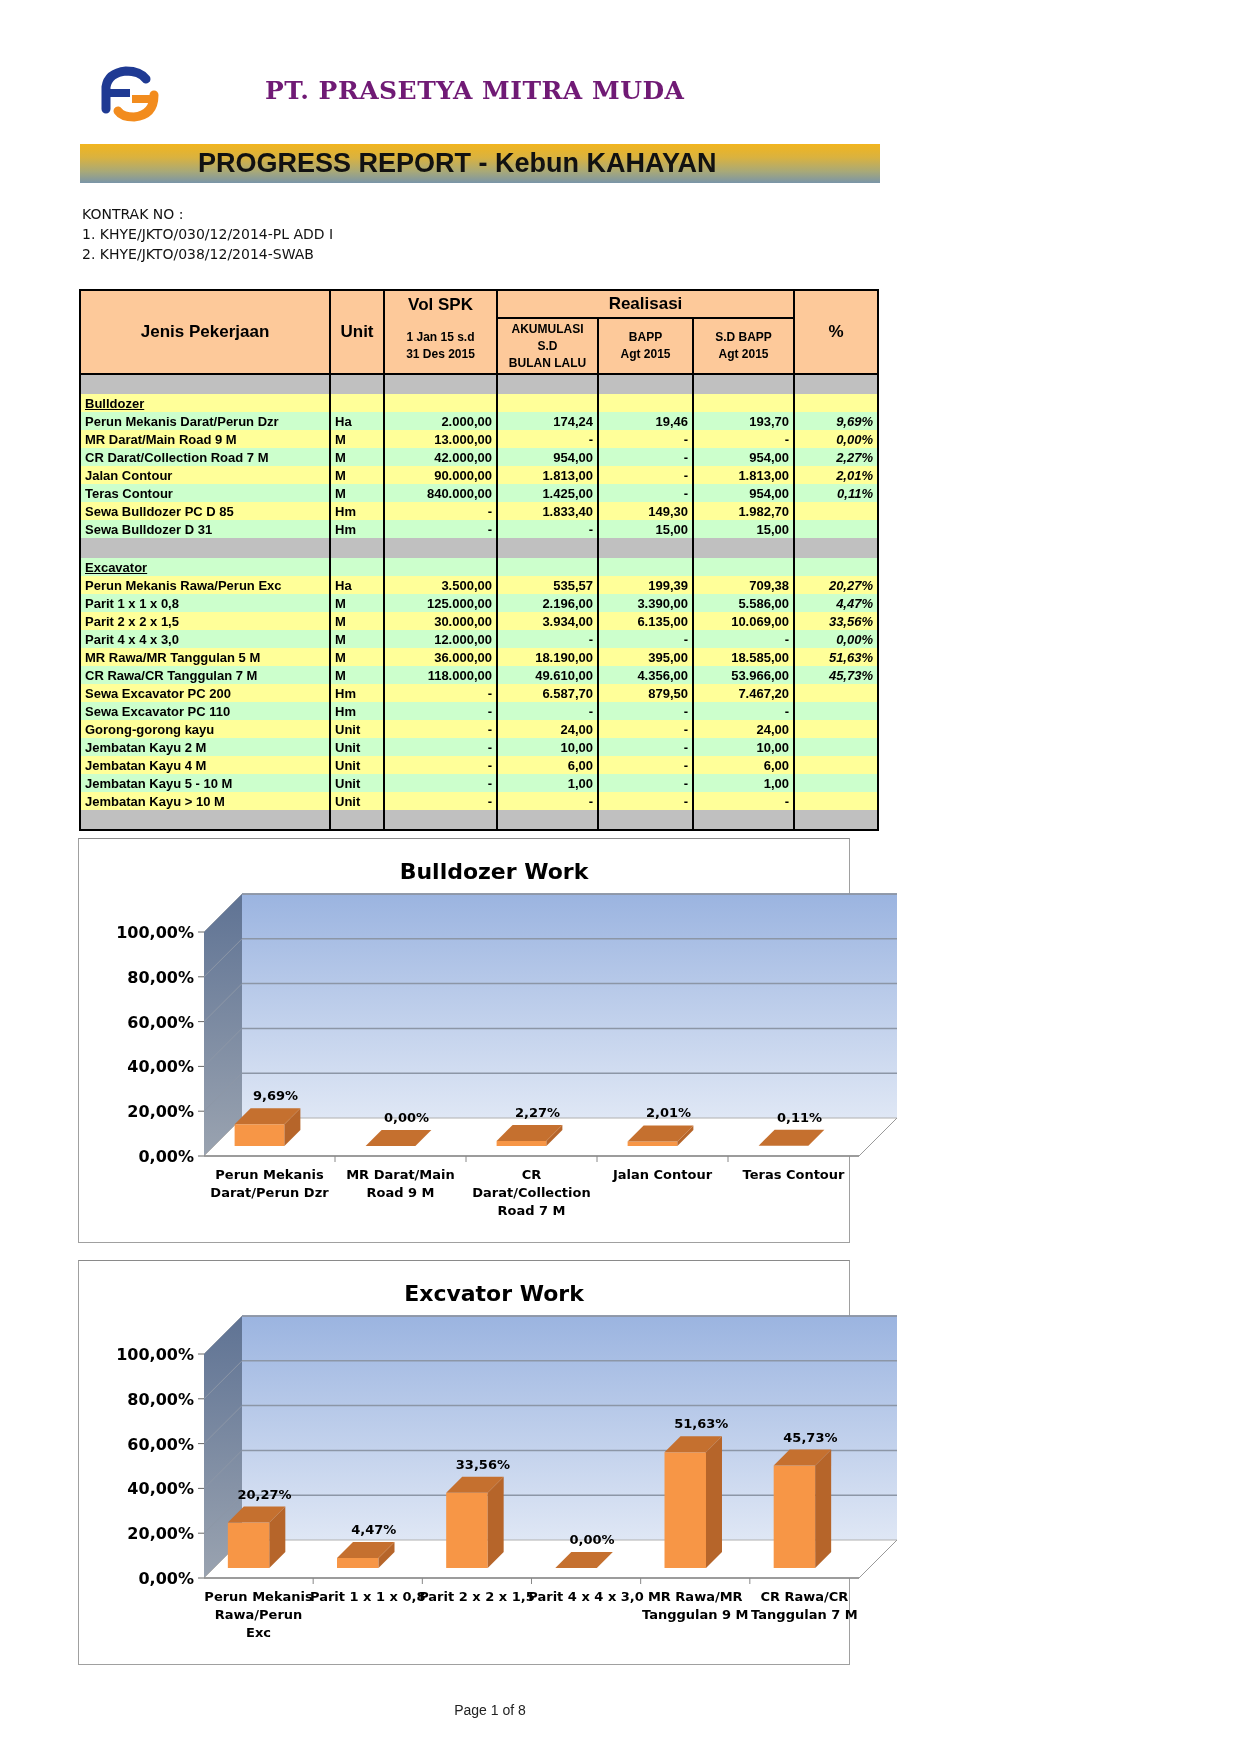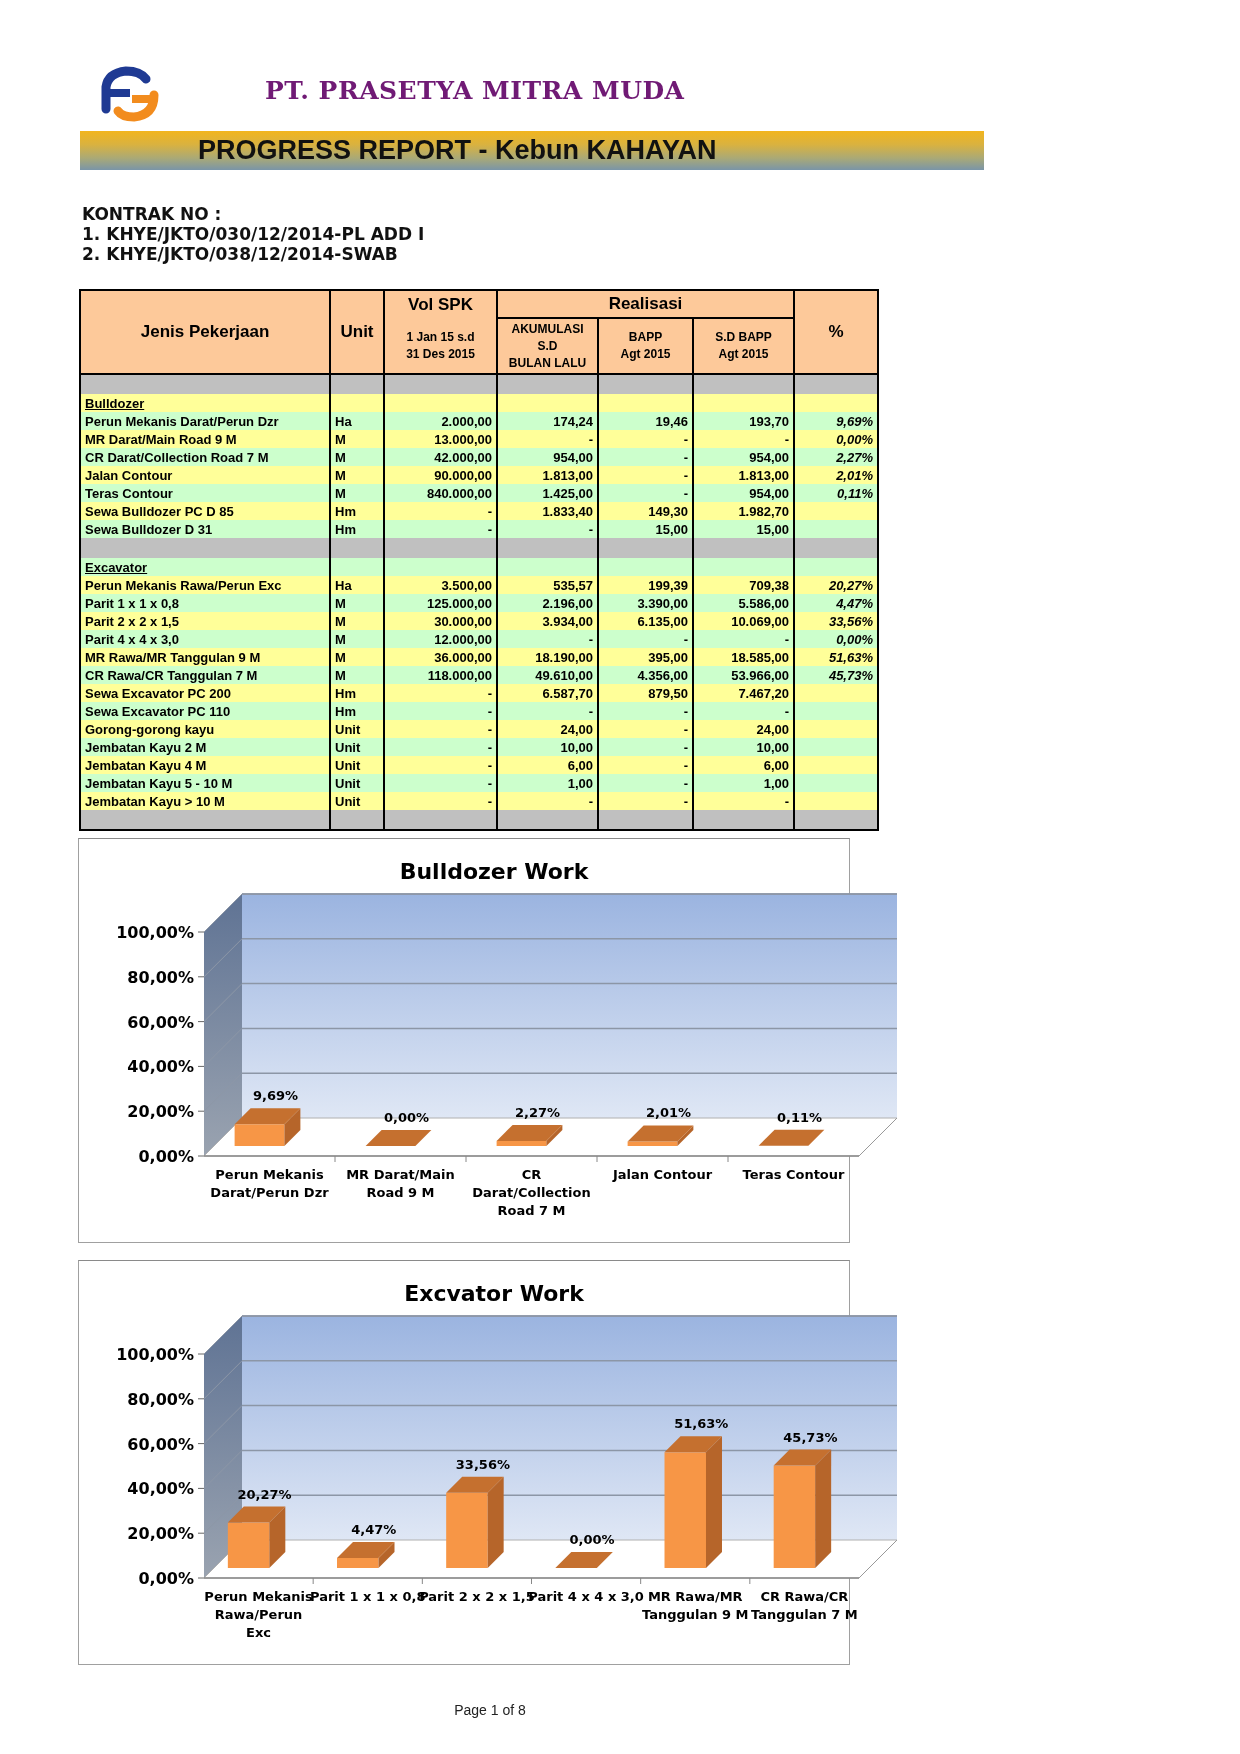--- a/index.html
+++ b/index.html
@@ -2,25 +2,25 @@
 <html><head>
 <meta charset="utf-8">
 <style>
   * { box-sizing: border-box; margin: 0; padding: 0; }
   html, body { width: 1240px; height: 1754px; background: #ffffff; }
   body { position: relative; font-family: "Liberation Sans", sans-serif; color: #000; overflow: hidden; }
 
   .logo { position: absolute; left: 100px; top: 65px; width: 60px; height: 60px; }
   .company { position: absolute; left: 265px; top: 76px; font-family: "DejaVu Serif", serif; font-weight: bold; font-size: 25px; letter-spacing: 0.5px; color: #701a75; }
 
-  .banner { position: absolute; left: 80px; top: 131px; width: 904px; height: 39px;
+  .banner { position: absolute; left: 80px; top: 144px; width: 800px; height: 39px;
     background: linear-gradient(to bottom, #f2b51e 0%, #d9b240 35%, #a9a977 70%, #7a95a8 100%); }
   .banner span { position: absolute; left: 118px; top: 4px; font-size: 27px; font-weight: bold; color: #111; }
 
-  .contract { position: absolute; left: 82px; top: 204px; font-family: "DejaVu Sans", sans-serif; font-weight: bold; font-size: 17px; line-height: 20px; color: #111; }
+  .contract { position: absolute; left: 82px; top: 204px; font-family: "DejaVu Sans", sans-serif; font-weight: normal; font-size: 14px; line-height: 20px; color: #111; }
 
   
   .tbl { position: absolute; left: 79px; top: 289px; border-collapse: collapse; font-weight: bold; font-size: 13px; table-layout: fixed; }
   .tbl td, .tbl th { border-left: 2px solid #000; border-right: 2px solid #000; padding: 0 4px; height: 18px; white-space: nowrap; overflow: hidden; }
   .tbl thead th { background: #fdc99a; font-weight: bold; text-align: center; vertical-align: middle; border: 2px solid #000; }
   .tbl thead .big { font-size: 17px; }
   .tbl thead .small { font-size: 12px; line-height: 17px; }
   .tbl { border: 2px solid #000; }
   .tbl tr.y td { background: #ffff99; }
   .tbl tr.g td { background: #ccffcc; }
@@ -226,21 +226,21 @@
       <tr class="g">
         <td class="">Parit 4 x 4 x 3,0</td>
         <td class="c">M</td>
         <td class="n">12.000,00</td>
         <td class="n">-</td>
         <td class="n">-</td>
         <td class="n">-</td>
         <td class="p">0,00%</td>
       </tr>
       <tr class="y">
-        <td class="">MR Rawa/MR Tanggulan 9 M</td>
+        <td class="">MR Rawa/MR Tanggulan 5 M</td>
         <td class="c">M</td>
         <td class="n">36.000,00</td>
         <td class="n">18.190,00</td>
         <td class="n">395,00</td>
         <td class="n">18.585,00</td>
         <td class="p">51,63%</td>
       </tr>
       <tr class="g">
         <td class="">CR Rawa/CR Tanggulan 7 M</td>
         <td class="c">M</td>

